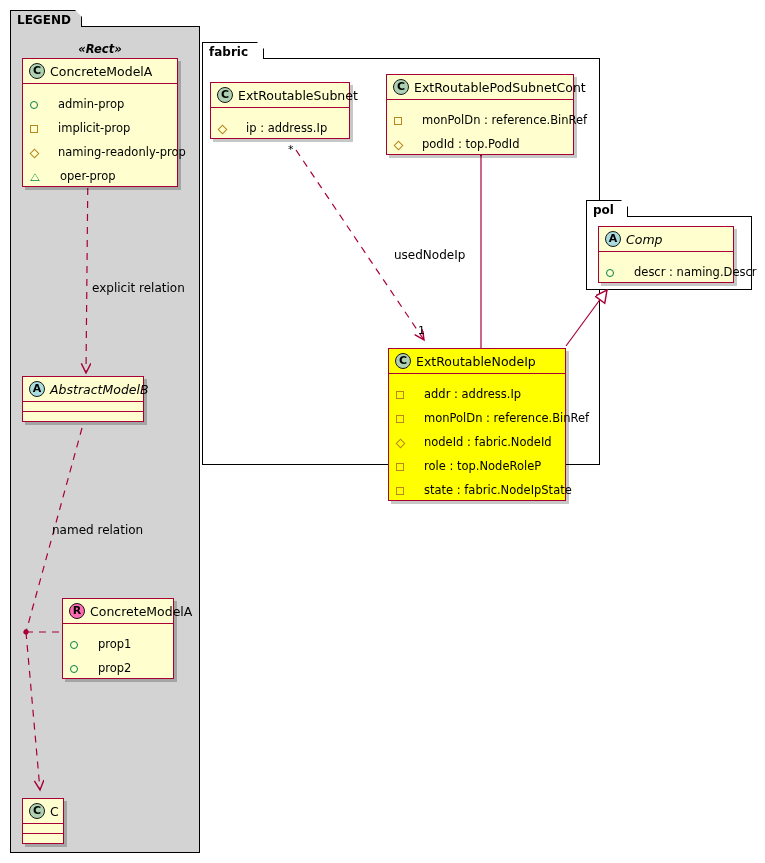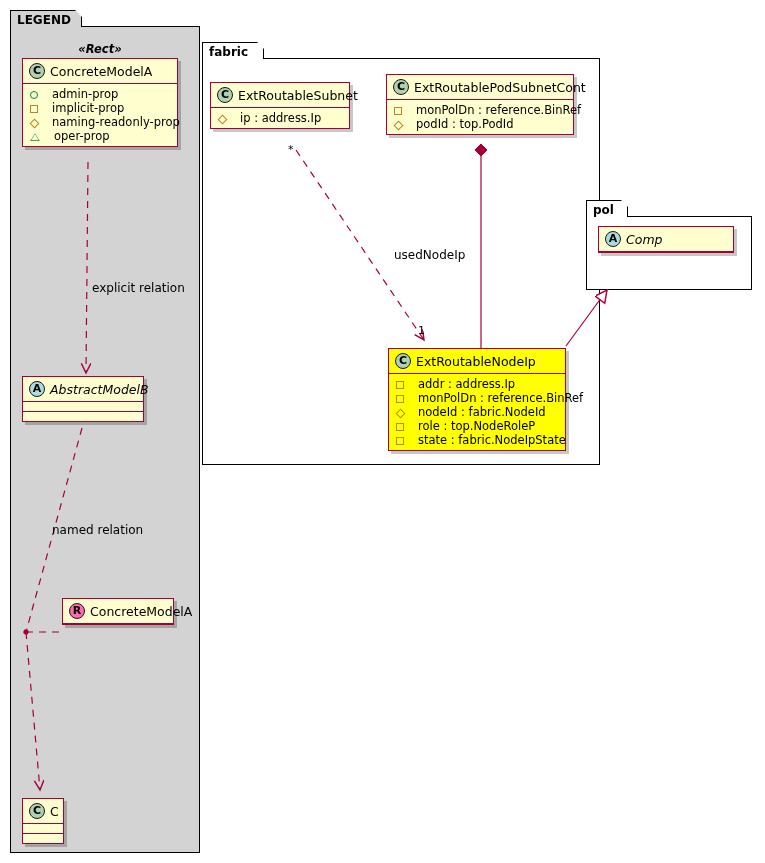--- a/index.html
+++ b/index.html
@@ -93,25 +93,26 @@
   .sep {
     height: 0;
     border-top: 1px solid #a80036;
   }
   .attrs {
     padding: 3px 6px 3px 7px;
   }
   .attr {
     display: flex;
     align-items: center;
-    gap: 14px;
+    gap: 20px;
     font-size: 11.5px;
     color: #000000;
     line-height: 14px;
     white-space: nowrap;
+    margin-top: 10px;
   }
   .empty-pane { height: 9px; }
   
   .badge {
     display: inline-block;
     width: 16px; height: 16px;
     border-radius: 50%;
     border: 1px solid #000000;
     box-sizing: border-box;
     font-size: 11px;
@@ -278,20 +279,30 @@
     <div class="sep"></div>
     <div class="empty-pane"></div>
   </div>
 
   <div class="cls" style="left:62px; top:598px; width:112px;">
     <div class="cls-header">
       <span class="badge badge-r">R</span>
       <span class="cls-name">ConcreteModelA</span>
     </div>
     <div class="sep"></div>
+    <div class="attrs">
+      <div class="attr">
+        <span class="mk mk-circle"></span>
+        <span>prop1</span>
+      </div>
+      <div class="attr">
+        <span class="mk mk-circle"></span>
+        <span>prop2</span>
+      </div>
+    </div>
   </div>
 
   <div class="cls" style="left:22px; top:798px; width:42px;">
     <div class="cls-header">
       <span class="badge badge-c">C</span>
       <span class="cls-name">C</span>
     </div>
     <div class="sep"></div>
     <div class="empty-pane"></div>
     <div class="sep"></div>
@@ -359,15 +370,21 @@
       </div>
     </div>
   </div>
 
   <div class="cls" style="left:598px; top:226px; width:136px;">
     <div class="cls-header">
       <span class="badge badge-a">A</span>
       <span class="cls-name italic">Comp</span>
     </div>
     <div class="sep"></div>
+    <div class="attrs">
+      <div class="attr">
+        <span class="mk mk-circle"></span>
+        <span>descr : naming.Descr</span>
+      </div>
+    </div>
   </div>
 
 </div>
 
 </body></html>

